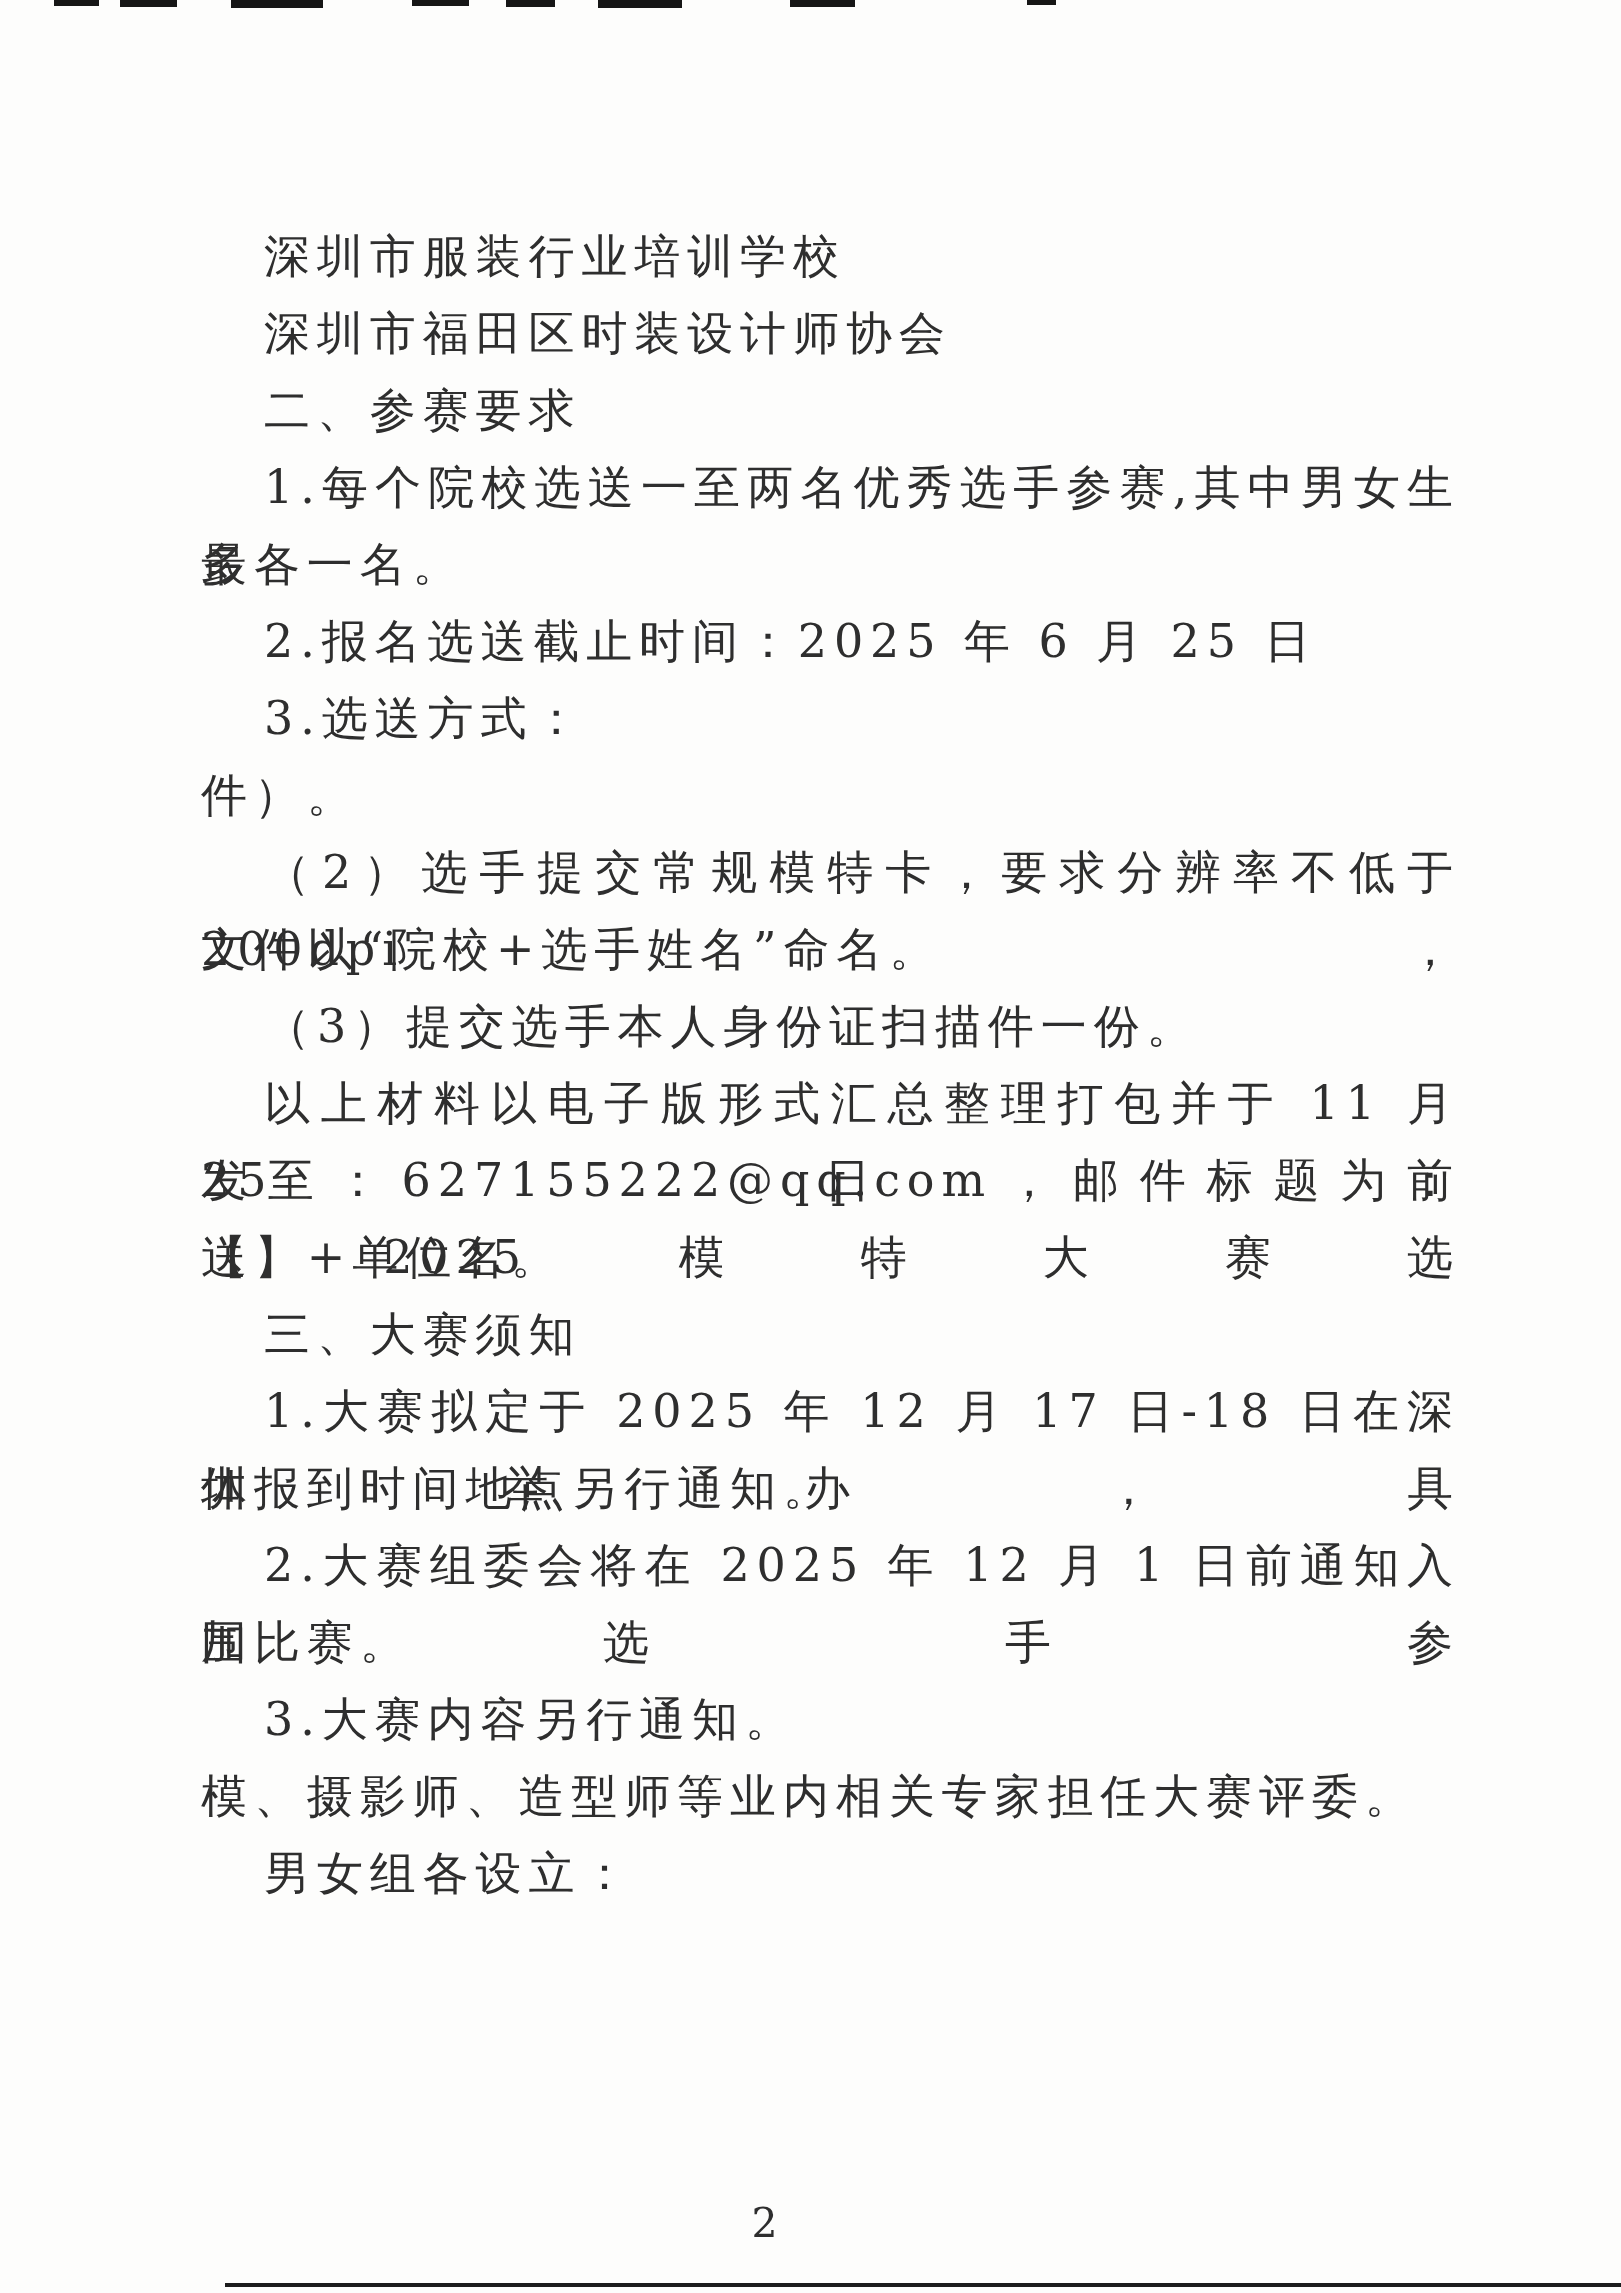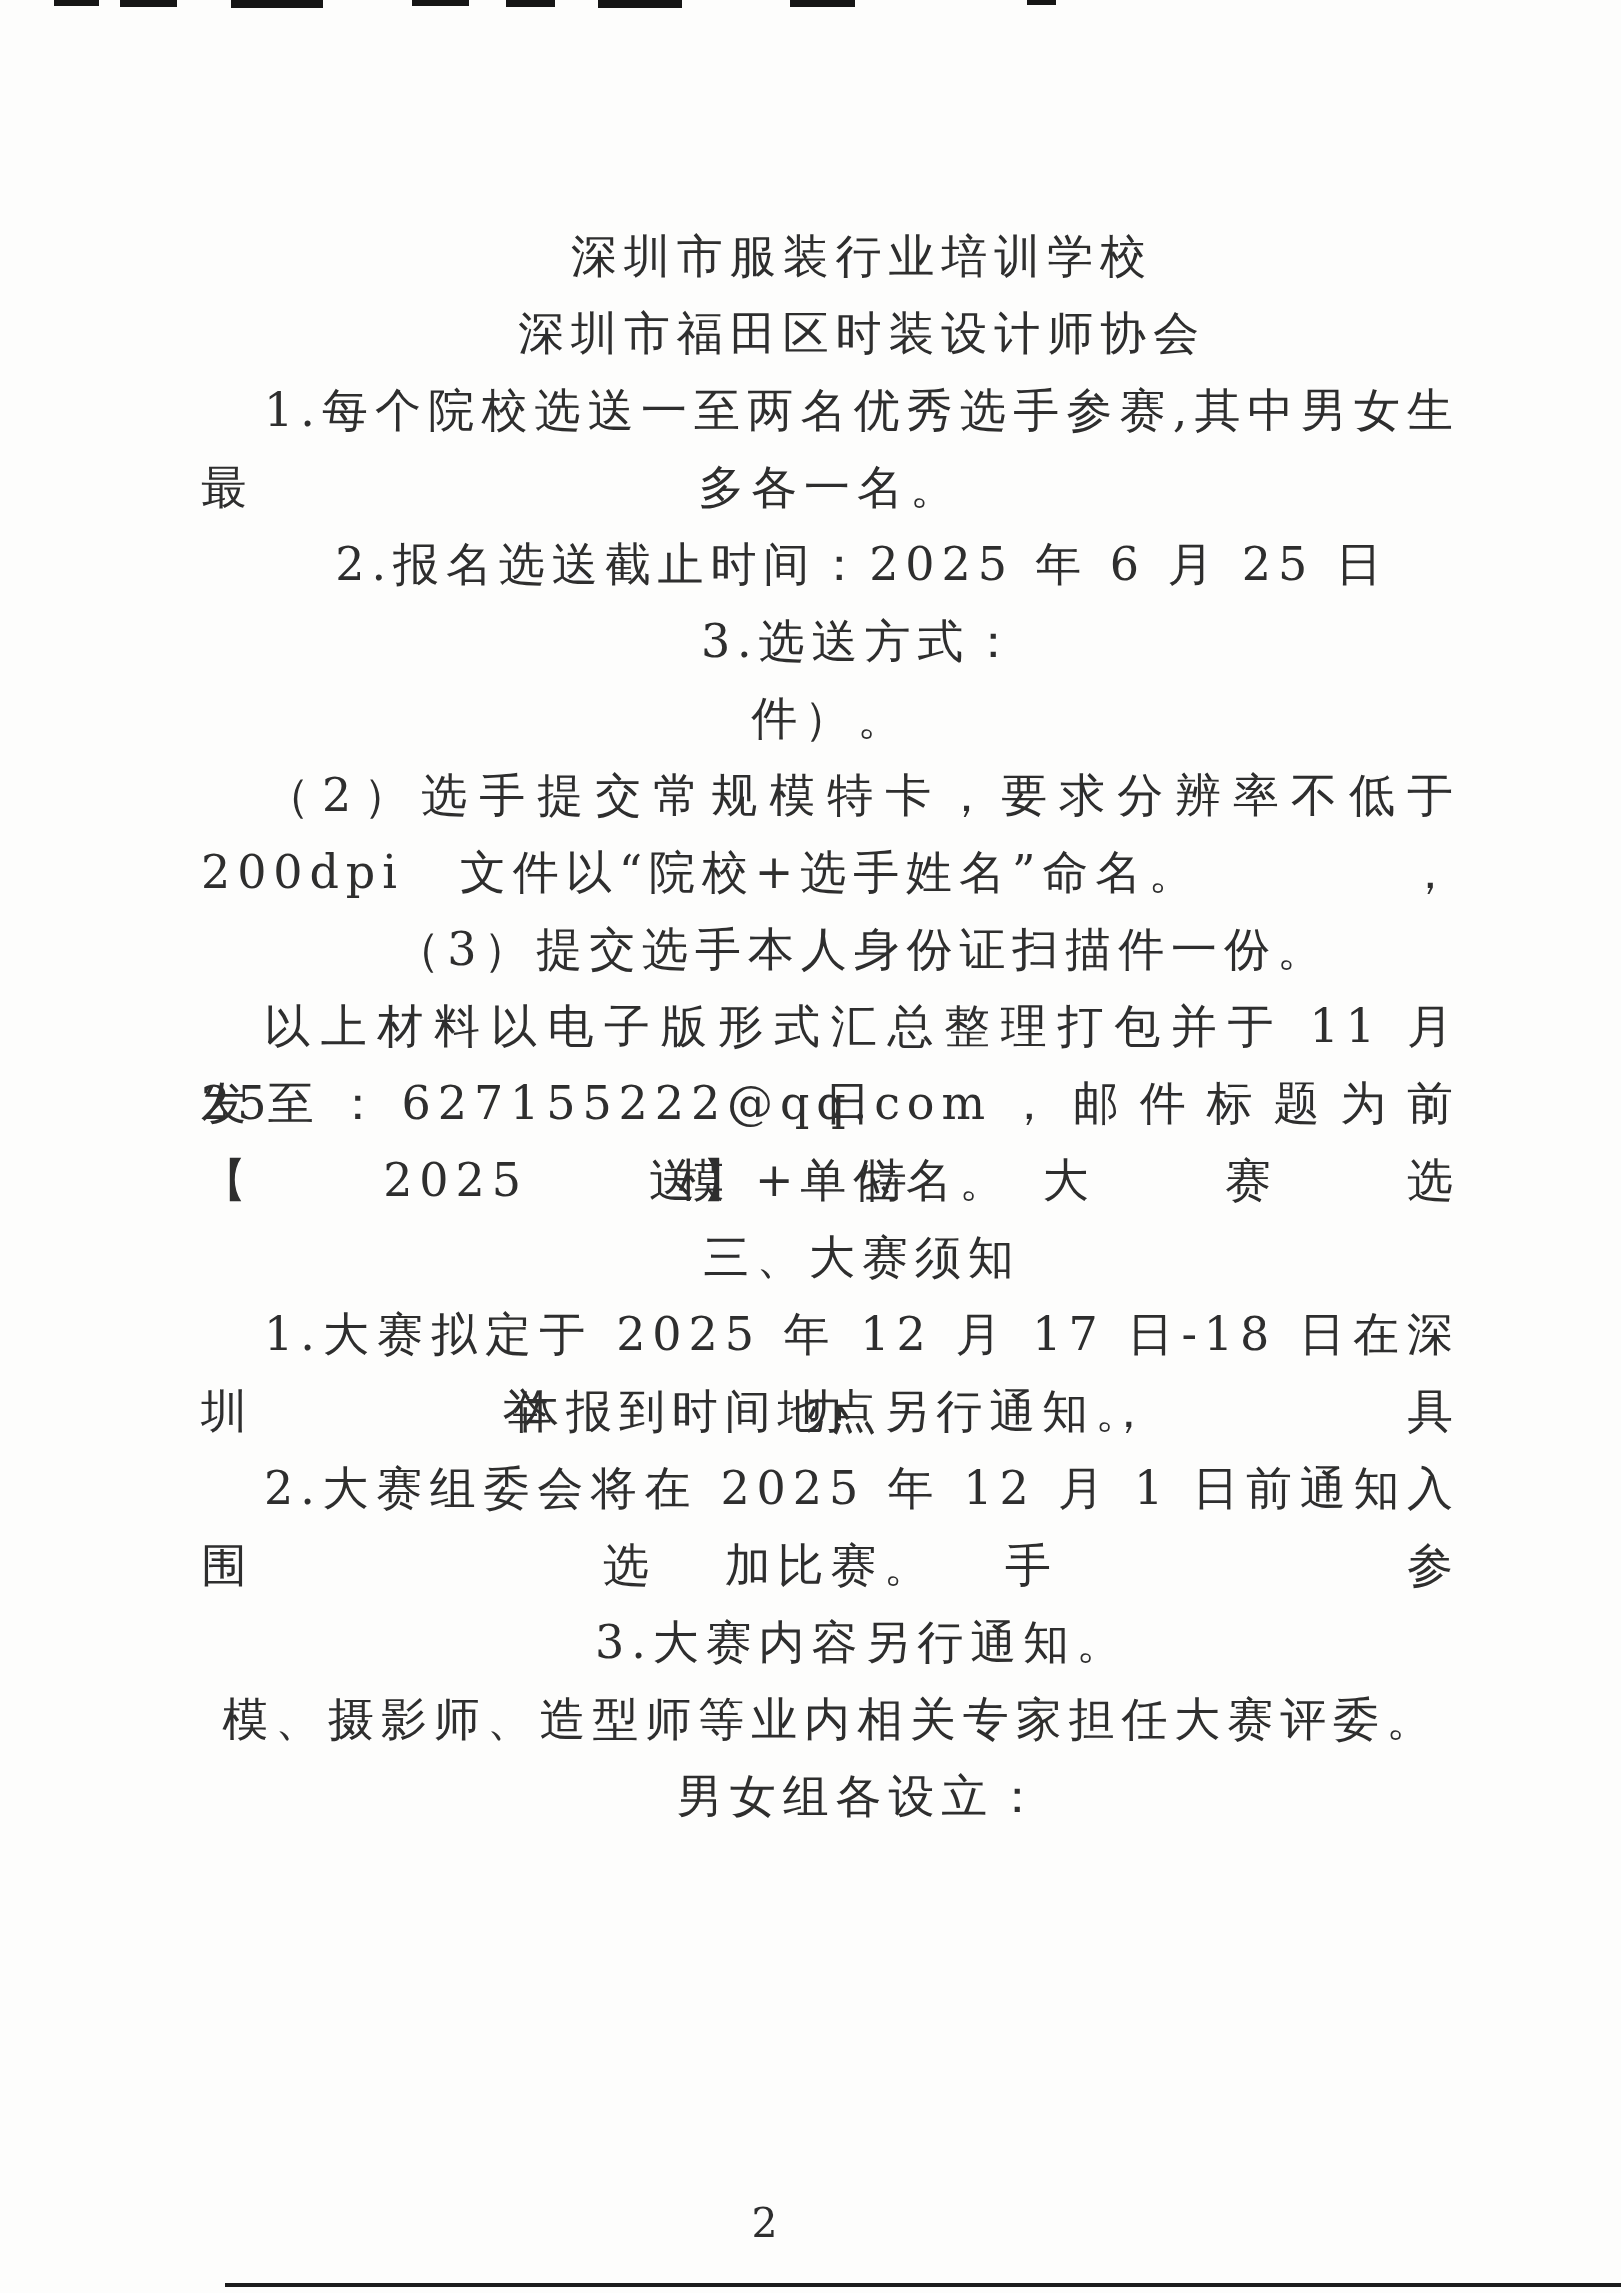--- a/index.html
+++ b/index.html
@@ -26,21 +26,20 @@
   }
   .doc-line {
     display: block;
     height: 77px;
     line-height: 77px;
     font-size: 46px;
     color: #2e2e2e;
     letter-spacing: 6.9px;
     white-space: nowrap;
     font-weight: 400;
-    text-align: center;
   }
   .doc-line.indent {
     text-indent: 63px;
   }
   .doc-line.full {
     white-space: normal;
     text-align: justify;
     text-align-last: justify;
     text-justify: inter-ideograph;
   }
@@ -85,20 +84,21 @@
   <span class="scan-mark m3"></span>
   <span class="scan-mark m4"></span>
   <span class="scan-mark m5"></span>
   <span class="scan-mark m6"></span>
   <span class="scan-mark m7"></span>
   <span class="scan-mark m8"></span>
 
   <div class="doc-body">
       <div class="doc-line indent">深圳市服装行业培训学校</div>
       <div class="doc-line indent">深圳市福田区时装设计师协会</div>
+      <div class="doc-line indent">二、参赛要求</div>
       <div class="doc-line indent full">1.每个院校选送一至两名优秀选手参赛,其中男女生最</div>
       <div class="doc-line">多各一名。</div>
       <div class="doc-line indent">2.报名选送截止时间：2025 年 6 月 25 日</div>
       <div class="doc-line indent">3.选送方式：</div>
       <div class="doc-line">件）。</div>
       <div class="doc-line indent full">（2）选手提交常规模特卡，要求分辨率不低于 200dpi，</div>
       <div class="doc-line">文件以“院校+选手姓名”命名。</div>
       <div class="doc-line indent">（3）提交选手本人身份证扫描件一份。</div>
       <div class="doc-line indent full">以上材料以电子版形式汇总整理打包并于 11 月 25 日前</div>
       <div class="doc-line full">发至：627155222@qq.com，邮件标题为：【2025 模特大赛选</div>

